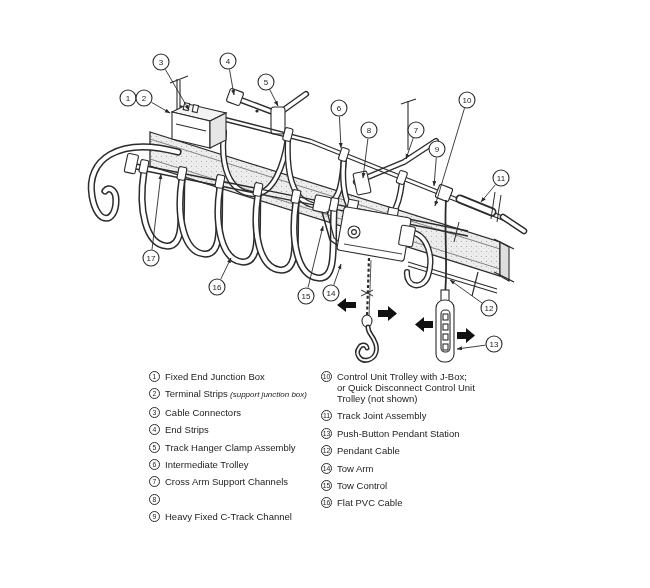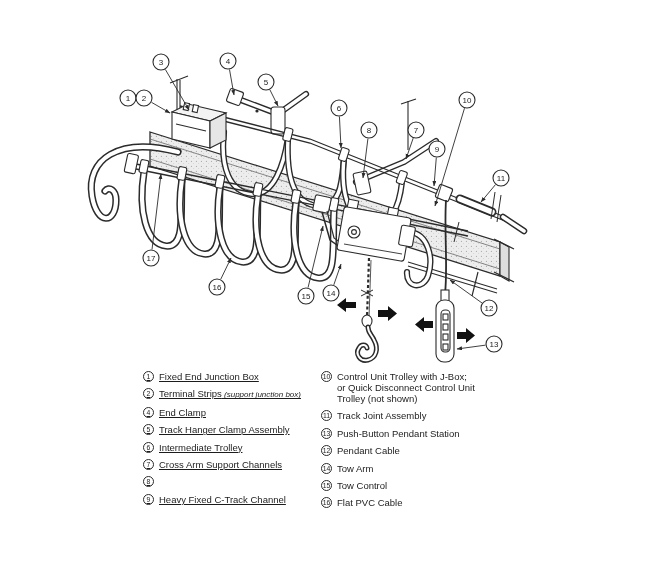--- a/index.html
+++ b/index.html
@@ -10,21 +10,21 @@
   .tubeO{fill:none;stroke:#2b2b2b;stroke-width:6.2;stroke-linecap:round;stroke-linejoin:round;}
   .tubeI{fill:none;stroke:#ffffff;stroke-width:3.4;stroke-linecap:round;stroke-linejoin:round;}
   .tubeO2{fill:none;stroke:#2b2b2b;stroke-width:7.2;stroke-linecap:round;stroke-linejoin:round;}
   .tubeI2{fill:none;stroke:#ffffff;stroke-width:4.2;stroke-linecap:round;stroke-linejoin:round;}
   .blk{fill:#ffffff;stroke:#2b2b2b;stroke-width:1.1;}
   .callout-circle{fill:#ffffff;stroke:#2b2b2b;stroke-width:1.1;}
   .callout-num{font-family:"Liberation Sans",sans-serif;font-size:8px;fill:#1c1c1c;
                text-anchor:middle;}
   .leader{stroke:#2b2b2b;stroke-width:0.9;fill:none;}
   .legend-col{position:absolute;display:flex;flex-direction:column;gap:6.4px;}
-  .legend-col.left{left:143px;top:371px;width:184px;text-decoration:underline;}
+  .legend-col.left{left:149px;top:371px;width:184px;}
   .legend-col.right{left:321px;top:371px;width:170px;}
   .legend-item{display:flex;gap:5px;align-items:flex-start;font-size:9.5px;line-height:11px;}
   .num{flex:0 0 auto;width:11px;height:11px;border:1px solid #2b2b2b;border-radius:50%;
        font-size:6.8px;line-height:10px;text-align:center;box-sizing:border-box;}
   .txt{white-space:pre-line;}
   .note{font-style:italic;font-size:8px;}
 </style>
 </head>
 <body>
 
@@ -291,22 +291,26 @@
   <div class="legend-col left" id="legend-left">
       <div class="legend-item">
         <span class="num">1</span>
         <span class="txt">Fixed End Junction Box</span>
       </div>
       <div class="legend-item">
         <span class="num">2</span>
         <span class="txt">Terminal Strips<span class="note"> (support junction box)</span></span>
       </div>
       <div class="legend-item">
+        <span class="num">3</span>
+        <span class="txt">Cable Connectors</span>
+      </div>
+      <div class="legend-item">
         <span class="num">4</span>
-        <span class="txt">End Clamp</span>
+        <span class="txt">End Strips</span>
       </div>
       <div class="legend-item">
         <span class="num">5</span>
         <span class="txt">Track Hanger Clamp Assembly</span>
       </div>
       <div class="legend-item">
         <span class="num">6</span>
         <span class="txt">Intermediate Trolley</span>
       </div>
       <div class="legend-item">

